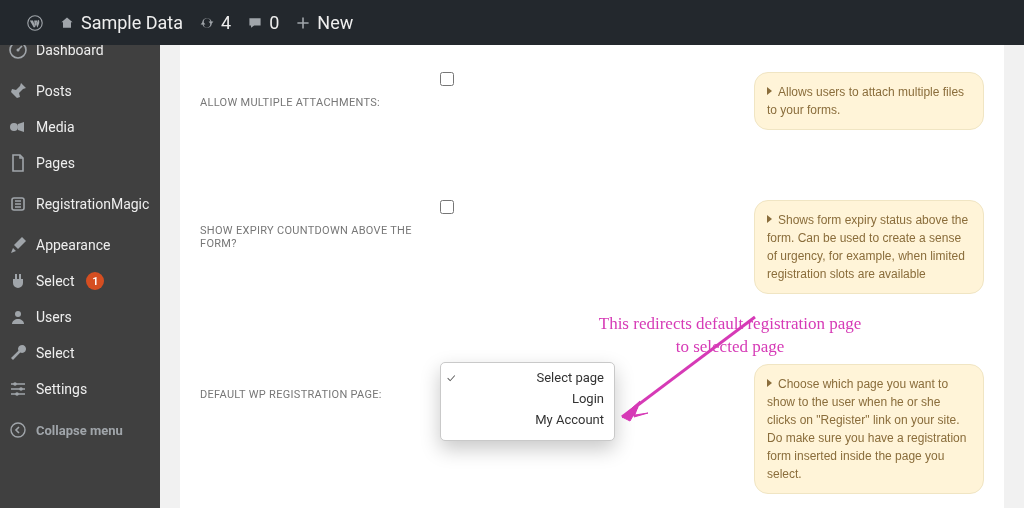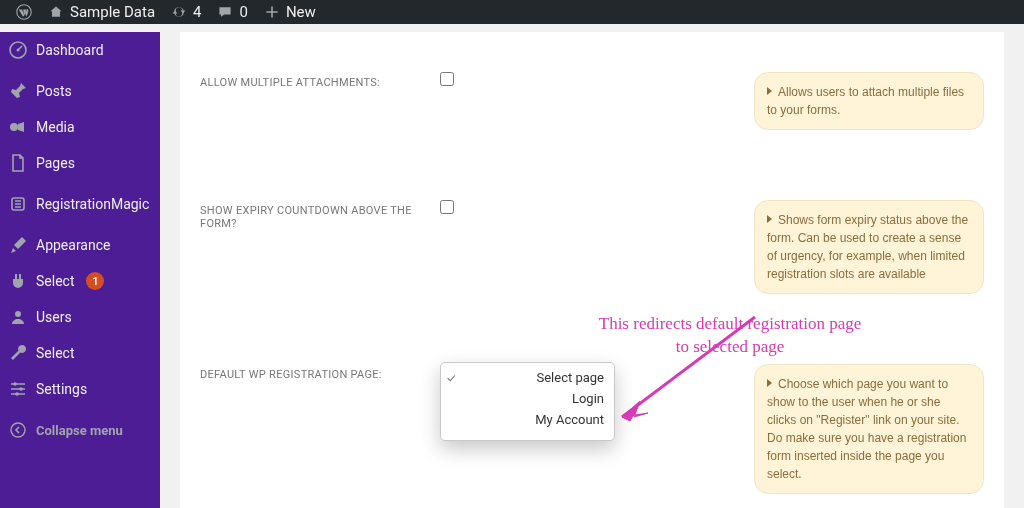--- a/index.html
+++ b/index.html
@@ -8,27 +8,27 @@
     font-family: -apple-system, BlinkMacSystemFont, "Segoe UI", Roboto, Oxygen-Sans, Ubuntu, Cantarell, "Helvetica Neue", sans-serif;
     font-size: 13px;
     color: #444;
     background: #f1f1f1;
     overflow: hidden;
   }
 
   
   .adminbar {
     position: fixed; top: 0; left: 0; right: 0;
-    height: 24px;
+    height: 45px;
     background: #23282d;
     color: #eee;
     display: flex;
     align-items: center;
-    padding: 0 8px;
-    font-size: 15px;
+    padding: 0 19px;
+    font-size: 18px;
     z-index: 100;
   }
   .adminbar .ab-item {
     display: flex;
     align-items: center;
     gap: 6px;
     padding: 0 8px;
     height: 32px;
     color: #eee;
     cursor: pointer;
@@ -38,21 +38,21 @@
     width: 16px; height: 16px;
     fill: #a0a5aa;
   }
 
   
   .sidebar {
     position: fixed;
     top: 32px; left: 0;
     width: 160px;
     bottom: 0;
-    background: #4c1d95;
+    background: #404040;
     color: #eee;
     overflow-y: auto;
     z-index: 50;
   }
   .sidebar .menu-item {
     display: flex;
     align-items: center;
     gap: 8px;
     padding: 8px 8px;
     cursor: pointer;
@@ -106,20 +106,21 @@
     position: relative;
   }
   .setting-row .label-col {
     width: 240px;
     flex-shrink: 0;
     font-size: 11px;
     letter-spacing: .3px;
     color: #777;
     text-transform: uppercase;
     padding-top: 4px;
+    margin-top: 20px;
   }
   .setting-row .field-col {
     width: 300px;
     flex-shrink: 0;
     position: relative;
   }
   .setting-row .spacer { flex: 1; }
   .setting-row .help-col {
     width: 230px;
     flex-shrink: 0;

